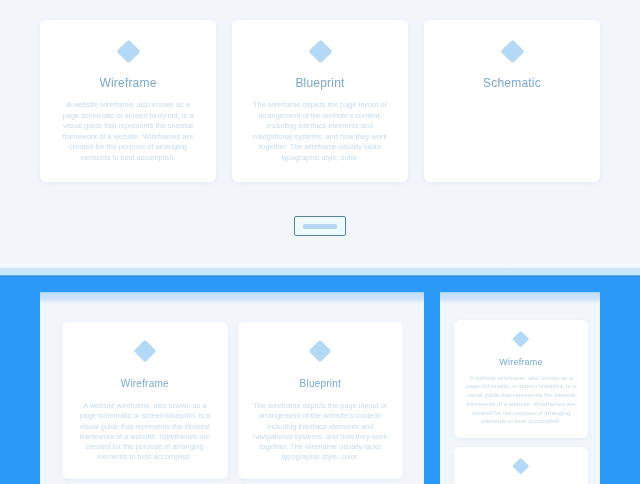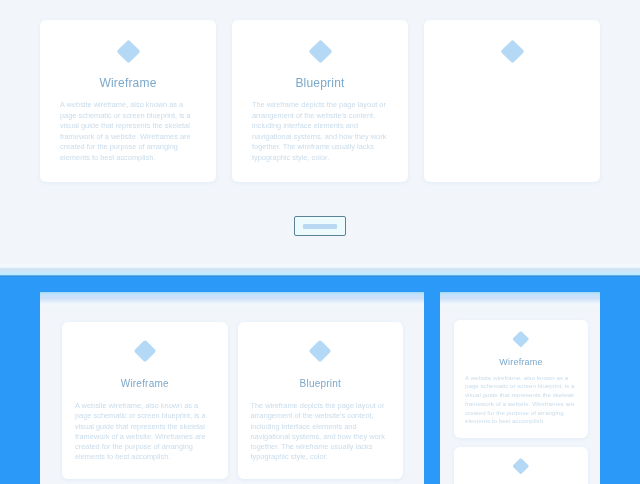--- a/index.html
+++ b/index.html
@@ -38,21 +38,21 @@
     margin-top: 16px;
     font-size: 12px;
     color: #7ba8cb;
     letter-spacing: .2px;
   }
   .card-body {
     margin-top: 10px;
     font-size: 7.4px;
     line-height: 10.6px;
     color: #c9dceb;
-    text-align: left;
+    text-align: center;
   }
 
   .btn-wrap { position: absolute; left: 0; top: 216px; width: 640px; display: flex; justify-content: center; }
   .btn {
     width: 52px; height: 20px;
     border: 1px solid #5c8296;
     border-radius: 2px;
     background: #eefbfe;
     display: flex; align-items: center; justify-content: center;
   }
@@ -114,20 +114,21 @@
         <div class="card-title">Wireframe</div>
         <div class="card-body">A website wireframe, also known as a page schematic or screen blueprint, is a visual guide that represents the skeletal framework of a website. Wireframes are created for the purpose of arranging elements to best accomplish.</div>
       </div>
       <div class="card">
         <div class="diamond"></div>
         <div class="card-title">Blueprint</div>
         <div class="card-body">The wireframe depicts the page layout or arrangement of the website’s content, including interface elements and navigational systems, and how they work together. The wireframe usually lacks typographic style, color.</div>
       </div>
       <div class="card">
         <div class="diamond"></div>
+        <div class="card-title">Schematic</div>
       </div>
     </div>
     <div class="btn-wrap">
       <div class="btn">
         <div class="btn-bar"></div>
       </div>
     </div>
   </div>
 
   <div class="sep"></div>

